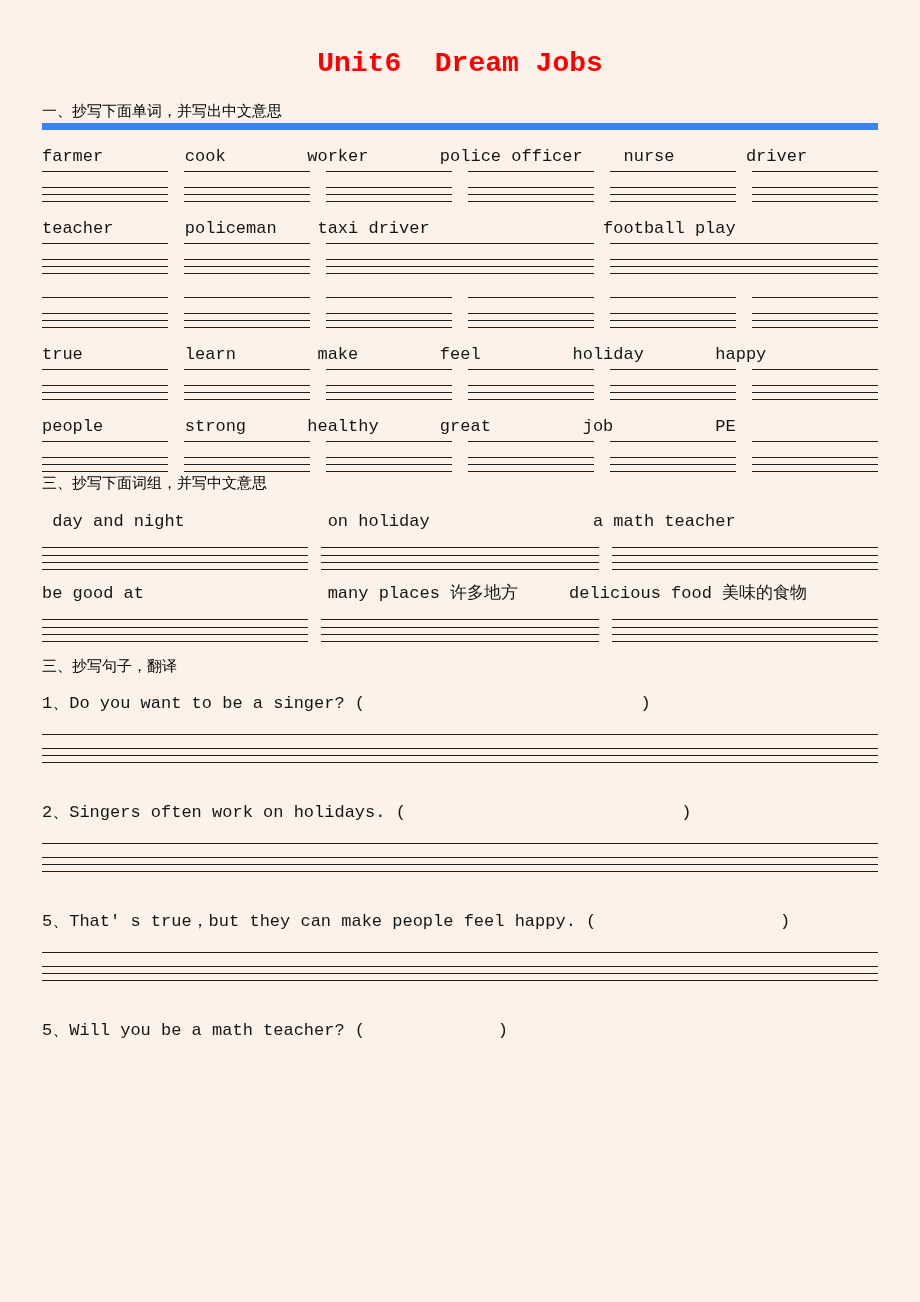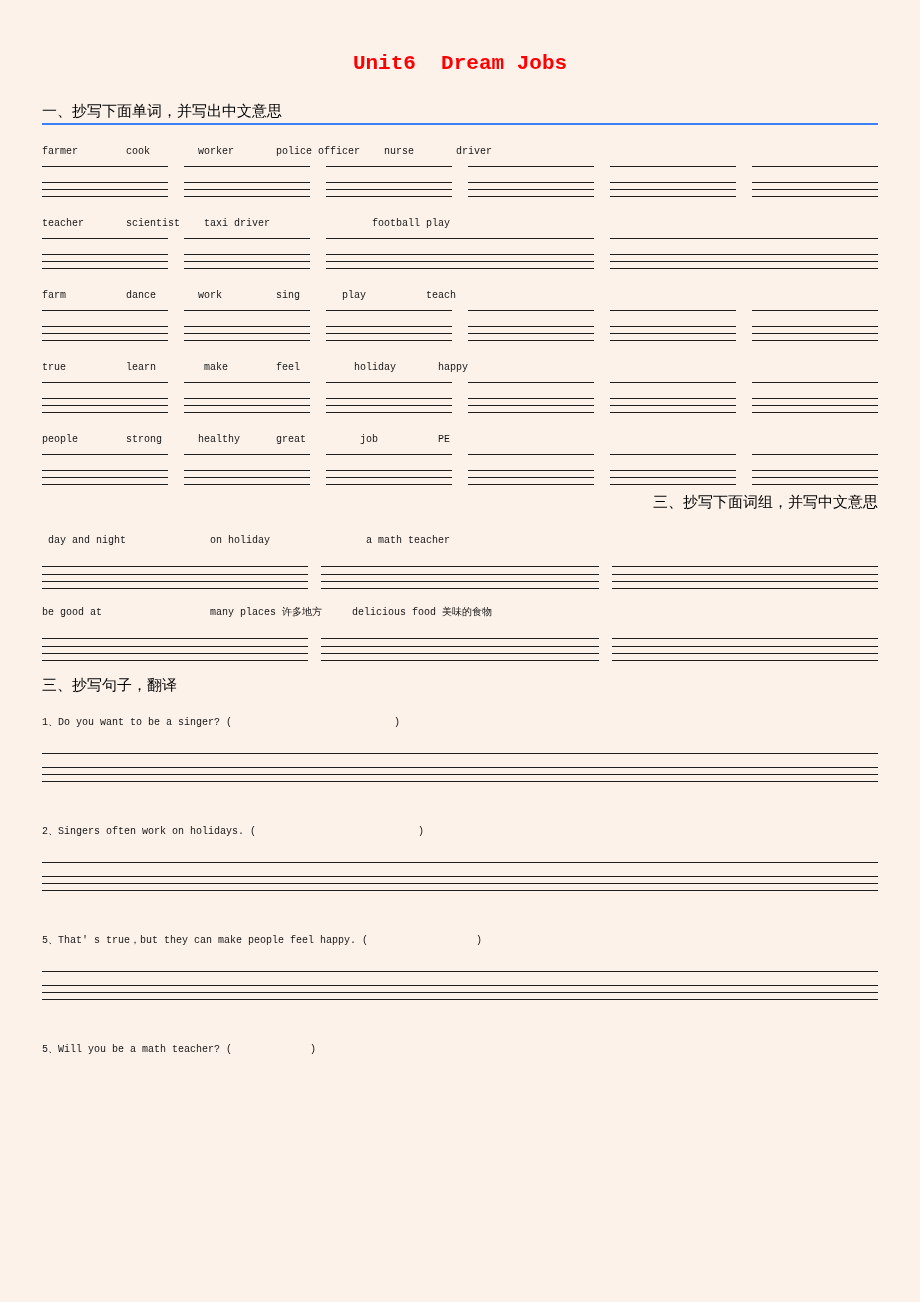--- a/index.html
+++ b/index.html
@@ -10,44 +10,44 @@
     background: #fcf2ea;
     color: #111;
     font-family: "Liberation Mono", "DejaVu Sans Mono", monospace;
   }
   .page { padding: 0 42px 40px 42px; }
 
   .title {
     margin: 52px 0 0 0;
     text-align: center;
     color: #ff0000;
-    font-size: 21px;
+    font-size: 28px;
     line-height: 24px;
     font-weight: bold;
     white-space: pre;
     font-family: "Liberation Mono", "DejaVu Sans Mono", monospace;
   }
 
   .sec-heading {
     font-size: 15px;
     line-height: 18px;
     color: #000;
     font-family: "Liberation Sans", "DejaVu Sans", sans-serif;
     white-space: pre;
   }
   .sec-heading.underlined {
-    border-bottom: 2px solid #3b82f6;
+    border-bottom: 7px solid #3b82f6;
     padding-bottom: 3px;
   }
   .h-s1 { margin-top: 26px; }
-  .h-s2 { margin-top: 8px; text-align: right; }
+  .h-s2 { margin-top: 2px; }
   .h-s3 { margin-top: 15px; }
 
   .word-line, .phrase-line, .sentence-text {
-    font-size: 10px;
+    font-size: 17px;
     line-height: 18px;
     white-space: pre;
     color: #141414;
   }
 
   .word-row { margin-top: 18px; }
   .word-row:first-of-type { margin-top: 18px; }
 
   .cells { display: flex; gap: 16px; }
 
@@ -102,31 +102,30 @@
       <div class="cell wgrid"></div>
       <div class="cell wgrid"></div>
       <div class="cell wgrid"></div>
       <div class="cell wgrid"></div>
       <div class="cell wgrid"></div>
     </div>
   </div>
 
 
   <div class="word-row">
-    <div class="word-line">teacher       scientist    taxi driver                 football play</div>
+    <div class="word-line">teacher       policeman    taxi driver                 football play</div>
     <div class="cells">
       <div class="cell fixed wgrid"></div>
       <div class="cell fixed wgrid"></div>
       <div class="cell wgrid"></div>
       <div class="cell wgrid"></div>
     </div>
   </div>
 
   <div class="word-row">
-    <div class="word-line">farm          dance       work         sing       play          teach</div>
     <div class="cells">
       <div class="cell wgrid"></div>
       <div class="cell wgrid"></div>
       <div class="cell wgrid"></div>
       <div class="cell wgrid"></div>
       <div class="cell wgrid"></div>
       <div class="cell wgrid"></div>
     </div>
   </div>
 

